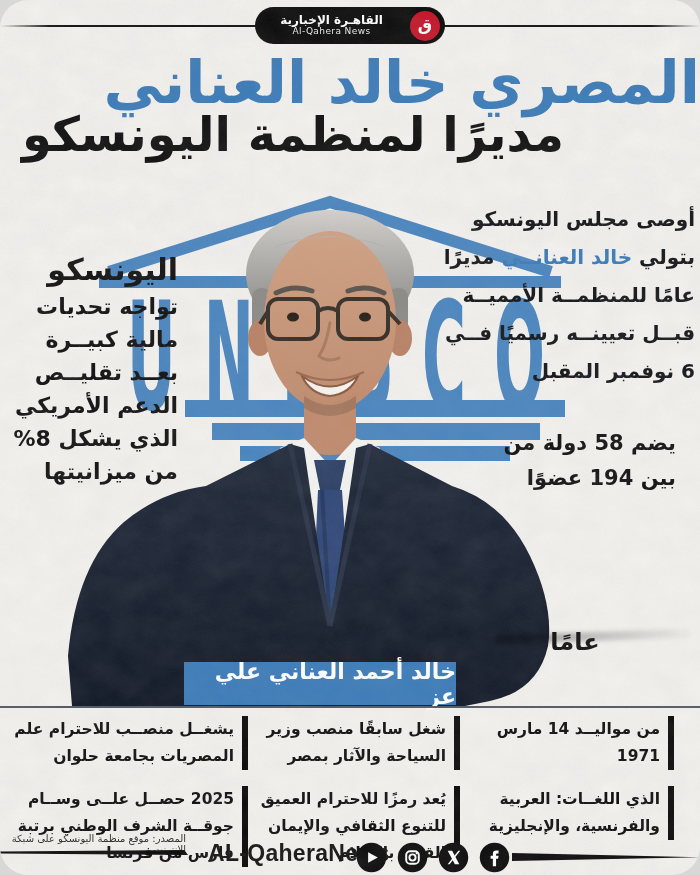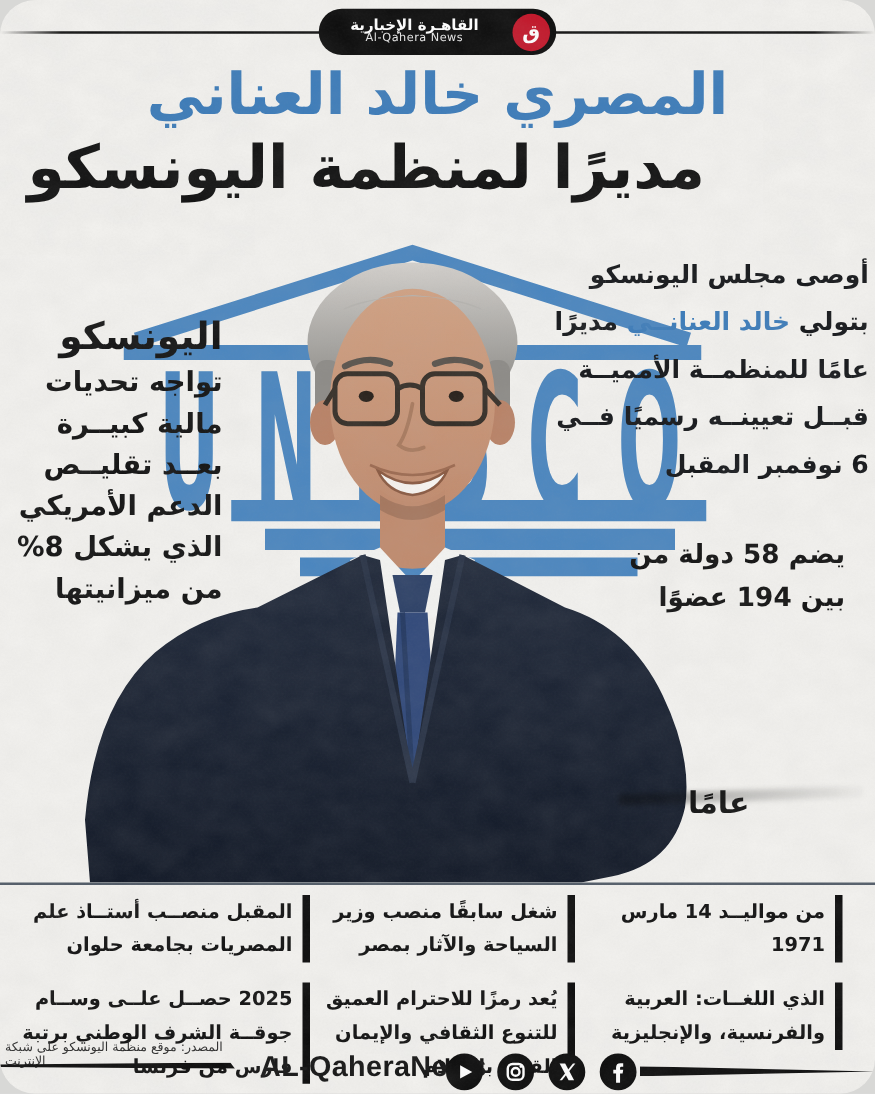--- a/index.html
+++ b/index.html
@@ -15,21 +15,21 @@
   .top-line{left:0;top:25px;width:700px;height:2px;
     background:linear-gradient(90deg,rgba(17,17,17,0),#141414 7%,#141414 93%,rgba(17,17,17,0));z-index:3;}
   .logo-pill{left:255px;top:7px;width:190px;height:37px;border-radius:19px;
     background:#0d0d0d;z-index:4;display:flex;align-items:center;justify-content:flex-end;
     padding:0 5px;box-sizing:border-box;gap:7px;}
   .logo-text{flex:1;text-align:center;color:#fff;line-height:1.05;}
   .logo-text .a{font-size:12px;}
   .logo-text .e{font-size:9px;font-weight:400;color:#e8e8e8;letter-spacing:.4px;}
   .logo-circle{width:30px;height:30px;border-radius:50%;background:#c2182b;
     display:flex;align-items:center;justify-content:center;color:#fff;font-size:16px;line-height:1;}
-  .title1{left:0;top:48px;width:700px;text-align:center;font-size:46px;color:#3d7cb9;z-index:3;}
+  .title1{left:0;top:48px;width:700px;text-align:right;font-size:59px;color:#3d7cb9;z-index:3;}
   .title2{left:0;top:106px;width:564px;font-size:48px;color:#131313;z-index:3;}
   
   .temple-pediment{left:95px;top:192px;z-index:1;}
   .temple-word{left:0;top:281px;width:700px;text-align:center;z-index:1;
     font-size:60px;letter-spacing:28px;color:#4b86bf;
     transform:scaleY(2.5);transform-origin:top center;line-height:60px;font-weight:700;}
   .step{background:#4b86bf;z-index:1;}
   .step1{left:185px;top:400px;width:380px;height:17px;}
   .step2{left:212px;top:423px;width:328px;height:17px;}
   .step3{left:240px;top:446px;width:270px;height:15px;}
@@ -58,21 +58,21 @@
   .divider{left:0;top:706px;width:700px;height:2px;background:#35414f;opacity:.85;z-index:5;}
   
   .facts-col{top:716px;z-index:3;}
   .col-right{left:478px;width:196px;}
   .col-middle{left:248px;width:212px;}
   .col-left{left:8px;width:240px;}
   .fact{display:flex;gap:8px;margin-bottom:16px;align-items:stretch;}
   .fact .bar{width:6px;background:#0d0d0d;flex:none;}
   .fact .txt{flex:1;font-size:15.5px;line-height:27px;text-align:right;color:#121212;}
   
-  .source{left:4px;top:833px;width:182px;text-align:left;font-size:10px;font-weight:400;color:#2e2e2e;z-index:3;}
+  .source{left:4px;top:833px;width:182px;text-align:right;font-size:10px;font-weight:400;color:#2e2e2e;z-index:3;}
   .src-line{left:0;top:850px;width:188px;height:5px;background:#0d0d0d;z-index:3;
     clip-path:polygon(0 30%,98% 0,100% 100%,0 70%);}
   .handle{left:208px;top:840px;font-size:23px;color:#161616;letter-spacing:.3px;z-index:3;
     font-family:"Liberation Sans","DejaVu Sans",sans-serif;font-weight:700;}
   .socials{left:356px;top:842px;display:flex;gap:10px;z-index:3;}
   .soc{width:31px;height:31px;}
   .right-wedge{left:512px;top:853px;width:188px;height:8px;background:#0d0d0d;z-index:3;
     clip-path:polygon(0 0,0 100%,100% 52%);}
   
   .texture{left:0;top:0;z-index:9;pointer-events:none;}
@@ -165,20 +165,21 @@
   <div class="abs council-text ar">يضم 58 دولة من بين 194 عضوًا</div>
 
   <div class="abs left-block ar">
     <div class="h">اليونسكو</div>
     <div class="t">تواجه تحديات مالية كبيــرة بعــد تقليــص الدعم الأمريكي الذي يشكل 8% من ميزانيتها</div>
   </div>
 
   <div class="abs age-shadow"></div>
   <div class="abs age-unit ar">عامًا</div>
 
+  <div class="abs name-banner ar">خالد أحمد العناني علي عز</div>
   <div class="abs divider"></div>
 
   <div class="abs facts-col col-right">
     <div class="fact ar">
       <div class="bar"></div>
       <div class="txt">من مواليــد 14 مارس 1971</div>
     </div>
     <div class="fact ar">
       <div class="bar"></div>
       <div class="txt">الذي اللغــات: العربية والفرنسية، والإنجليزية</div>
@@ -192,21 +193,21 @@
     </div>
     <div class="fact ar">
       <div class="bar"></div>
       <div class="txt">يُعد رمزًا للاحترام العميق للتنوع الثقافي والإيمان القوي بالسلام</div>
     </div>
   </div>
 
   <div class="abs facts-col col-left">
     <div class="fact ar">
       <div class="bar"></div>
-      <div class="txt">المقبل منصــب أستــاذ علم المصريات بجامعة حلوان</div>
+      <div class="txt">يشغــل منصــب للاحترام علم المصريات بجامعة حلوان</div>
     </div>
     <div class="fact ar">
       <div class="bar"></div>
       <div class="txt">2025 حصــل علــى وســام جوقــة الشرف الوطني برتبة فارس من فرنسا</div>
     </div>
   </div>
 
   <div class="abs source ar">المصدر: موقع منظمة اليونسكو على شبكة الإنترنت</div>
   <div class="abs src-line"></div>
   <div class="abs handle">AL-QaheraNews</div>

